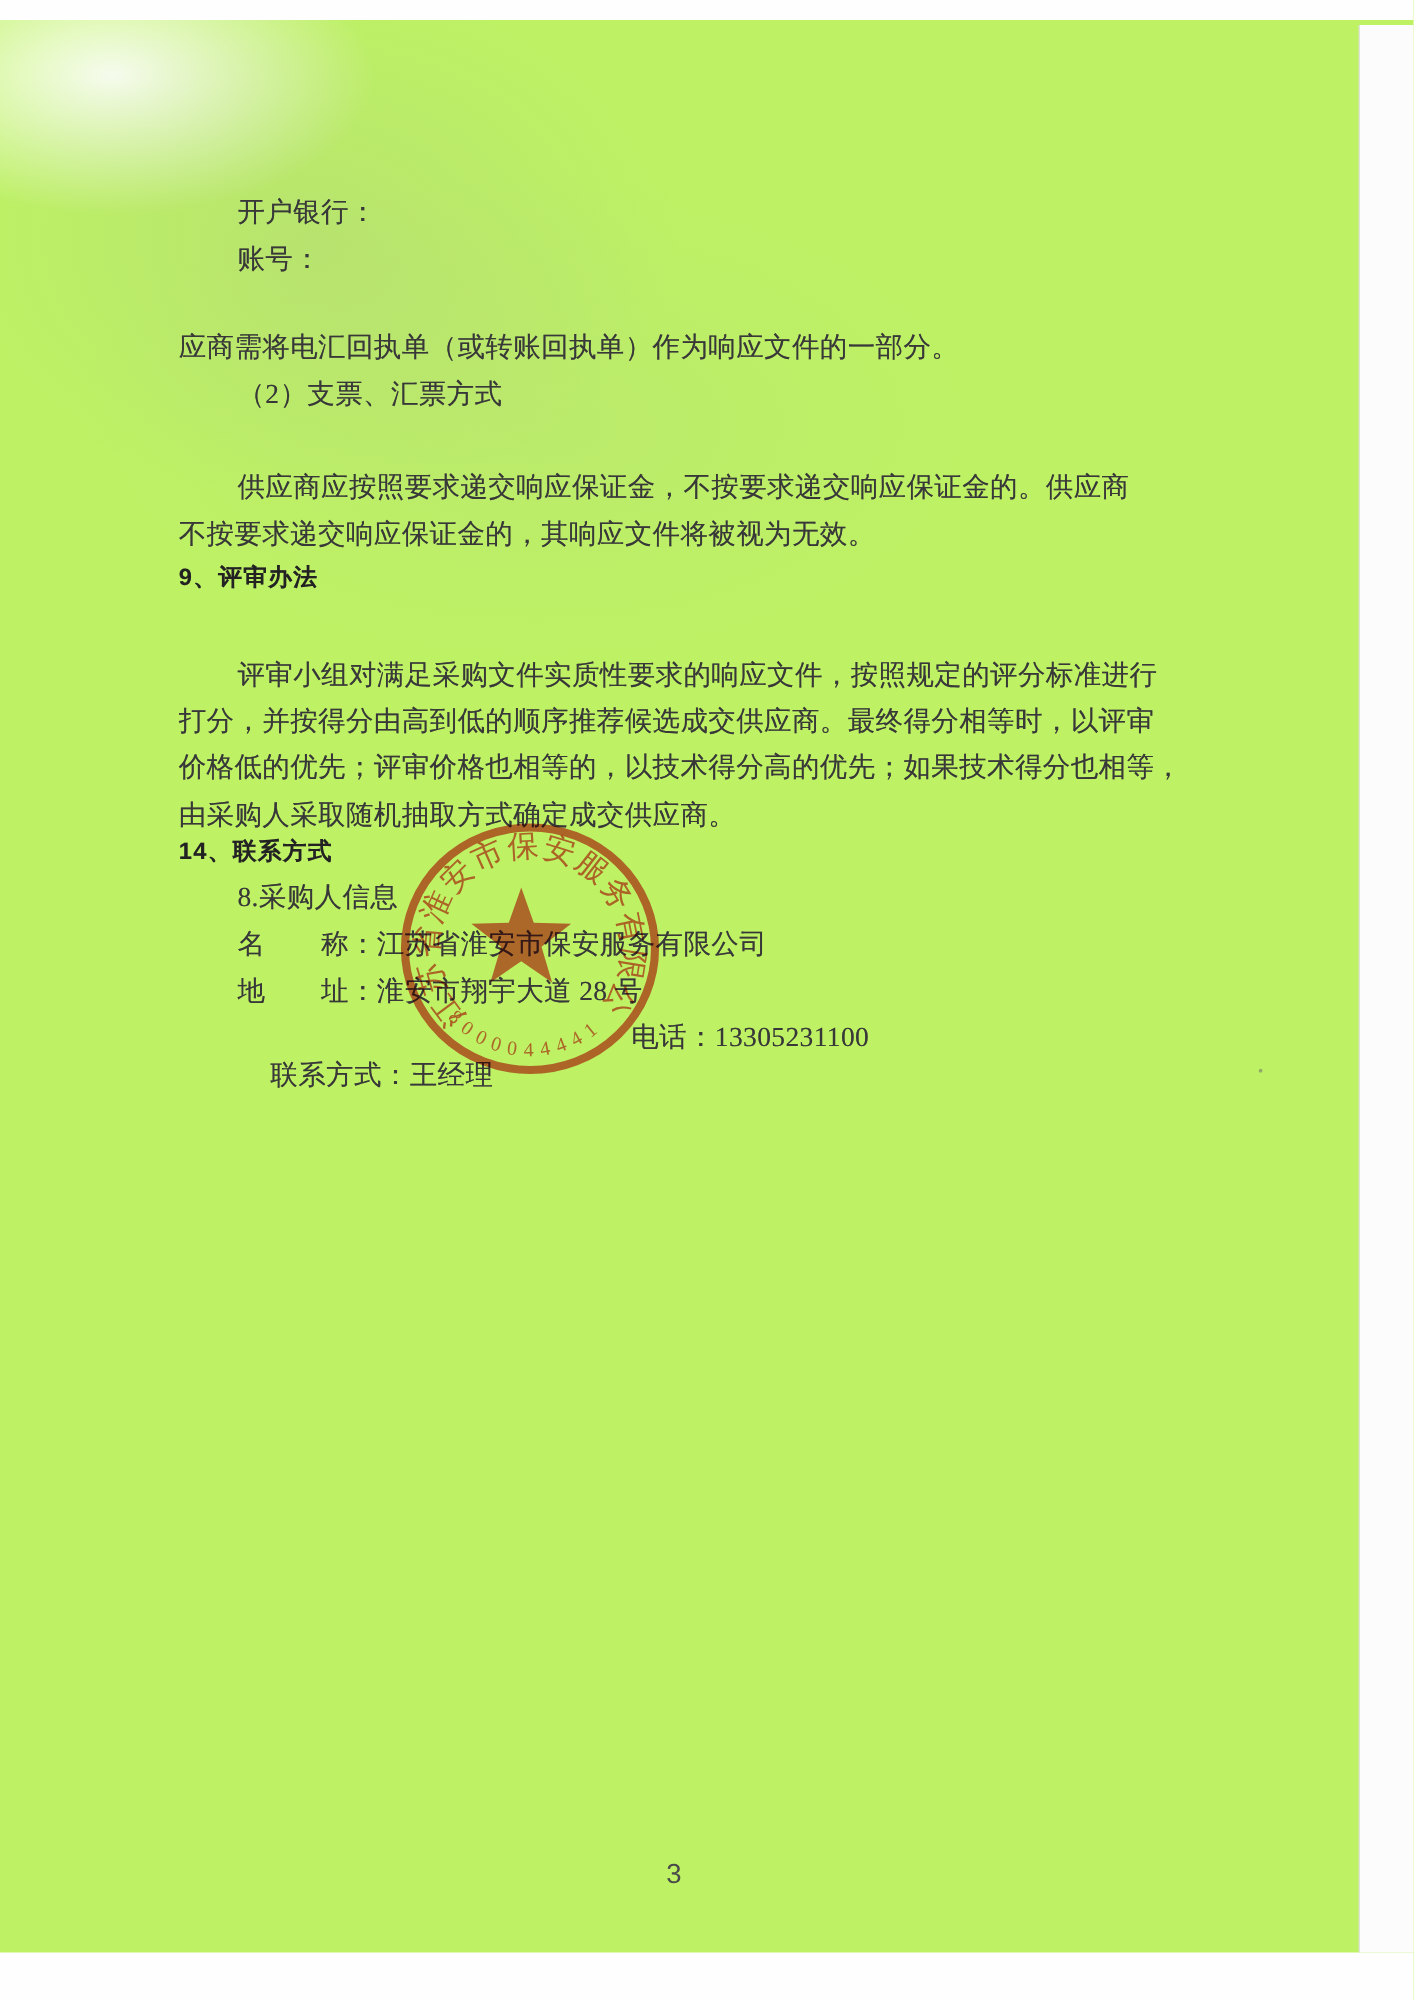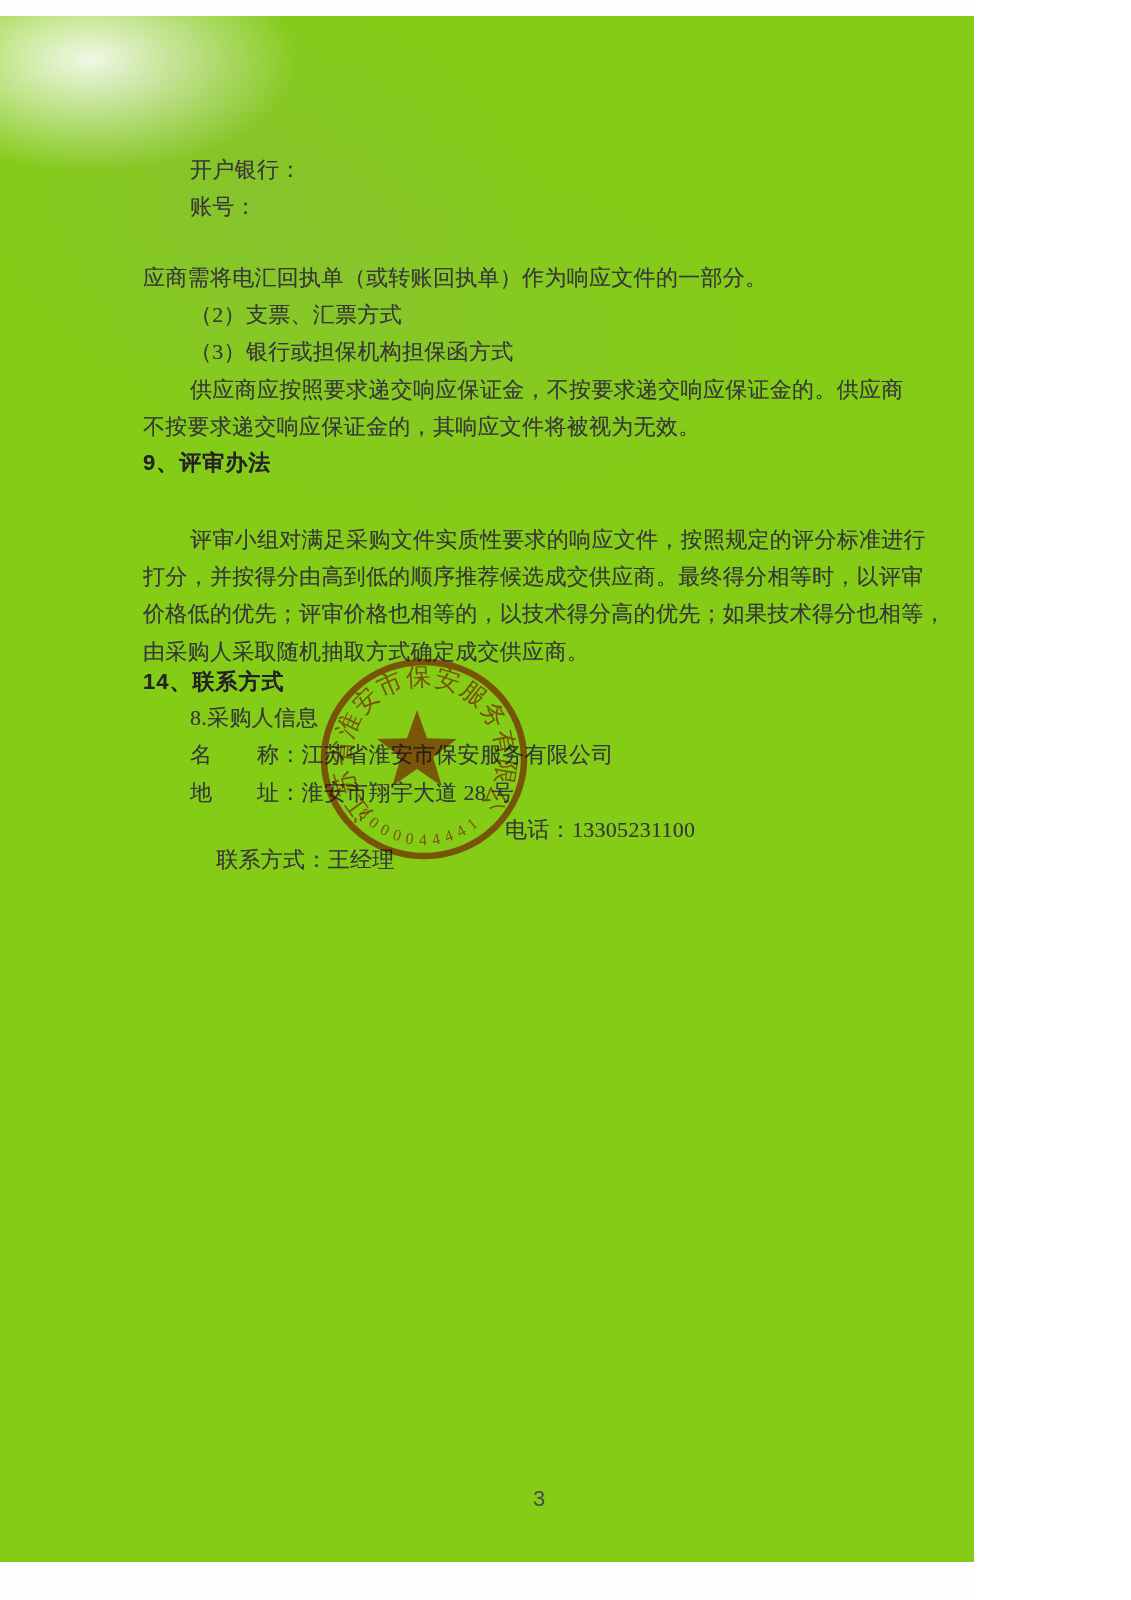--- a/index.html
+++ b/index.html
@@ -1,19 +1,19 @@
 <!DOCTYPE html>
 <html><head>
 <meta charset="utf-8">
 <style>
   html,body{margin:0;padding:0;background:#ffffff;}
   .page{
     position:relative;
-    width:974px;height:1600px;
-    background:#84cc16;
+    width:1131px;height:1600px;
+    background:#bef264;
     overflow:hidden;
     font-family:"Liberation Serif","DejaVu Serif",serif;
   }
   
   .page::before{
     content:"";
     position:absolute;inset:0;
     background:
       radial-gradient(420px 300px at 250px 190px, rgba(150,155,160,0.16), rgba(150,155,160,0) 70%),
       radial-gradient(520px 280px at 430px 340px, rgba(160,165,170,0.10), rgba(160,165,170,0) 72%),
@@ -30,21 +30,21 @@
   .ln{
     position:absolute;left:143px;
     font-size:22px;line-height:30px;
     color:#383838;white-space:pre;
     letter-spacing:0.3px;
     text-shadow:0 0 0.5px rgba(70,70,70,0.55);
   }
   .ind{left:190px;}
   .h{
     font-family:"Liberation Sans","DejaVu Sans",sans-serif;
-    font-weight:bold;font-size:22px;color:#222;letter-spacing:1px;
+    font-weight:bold;font-size:19px;color:#222;letter-spacing:1px;
   }
   .phone-part{position:absolute;left:284px;top:0;white-space:pre;margin-left:28px;}
   
   .stamp{
     position:absolute;left:318px;top:656px;width:212px;height:206px;
     mix-blend-mode:multiply;opacity:0.92;
   }
   .stamp text{font-family:"Liberation Serif","DejaVu Serif",serif;}
   .page-number{
     position:absolute;left:533px;top:1486px;
@@ -59,21 +59,20 @@
 
   <div class="strip-top"></div>
   <div class="strip-bottom"></div>
   <div class="paper-edge"></div>
   <div class="speck"></div>
 
   <div class="ln ind" style="top:155px">开户银行：</div>
   <div class="ln ind" style="top:192px">账号：</div>
   <div class="ln" style="top:263px">应商需将电汇回执单（或转账回执单）作为响应文件的一部分。</div>
   <div class="ln ind" style="top:300px">（2）支票、汇票方式</div>
-  <div class="ln ind" style="top:337px">（3）银行或担保机构担保函方式</div>
   <div class="ln ind" style="top:375px">供应商应按照要求递交响应保证金，不按要求递交响应保证金的。供应商</div>
   <div class="ln" style="top:412px">不按要求递交响应保证金的，其响应文件将被视为无效。</div>
   <div class="ln h" style="top:448px">9、评审办法</div>
   <div class="ln ind" style="top:525px">评审小组对满足采购文件实质性要求的响应文件，按照规定的评分标准进行</div>
   <div class="ln" style="top:562px">打分，并按得分由高到低的顺序推荐候选成交供应商。最终得分相等时，以评审</div>
   <div class="ln" style="top:599px">价格低的优先；评审价格也相等的，以技术得分高的优先；如果技术得分也相等，</div>
   <div class="ln" style="top:637px">由采购人采取随机抽取方式确定成交供应商。</div>
   <div class="ln h" style="top:667px">14、联系方式</div>
   <div class="ln ind" style="top:703px">8.采购人信息</div>
   <div class="ln ind" style="top:740px">名　　称：江苏省淮安市保安服务有限公司</div>

